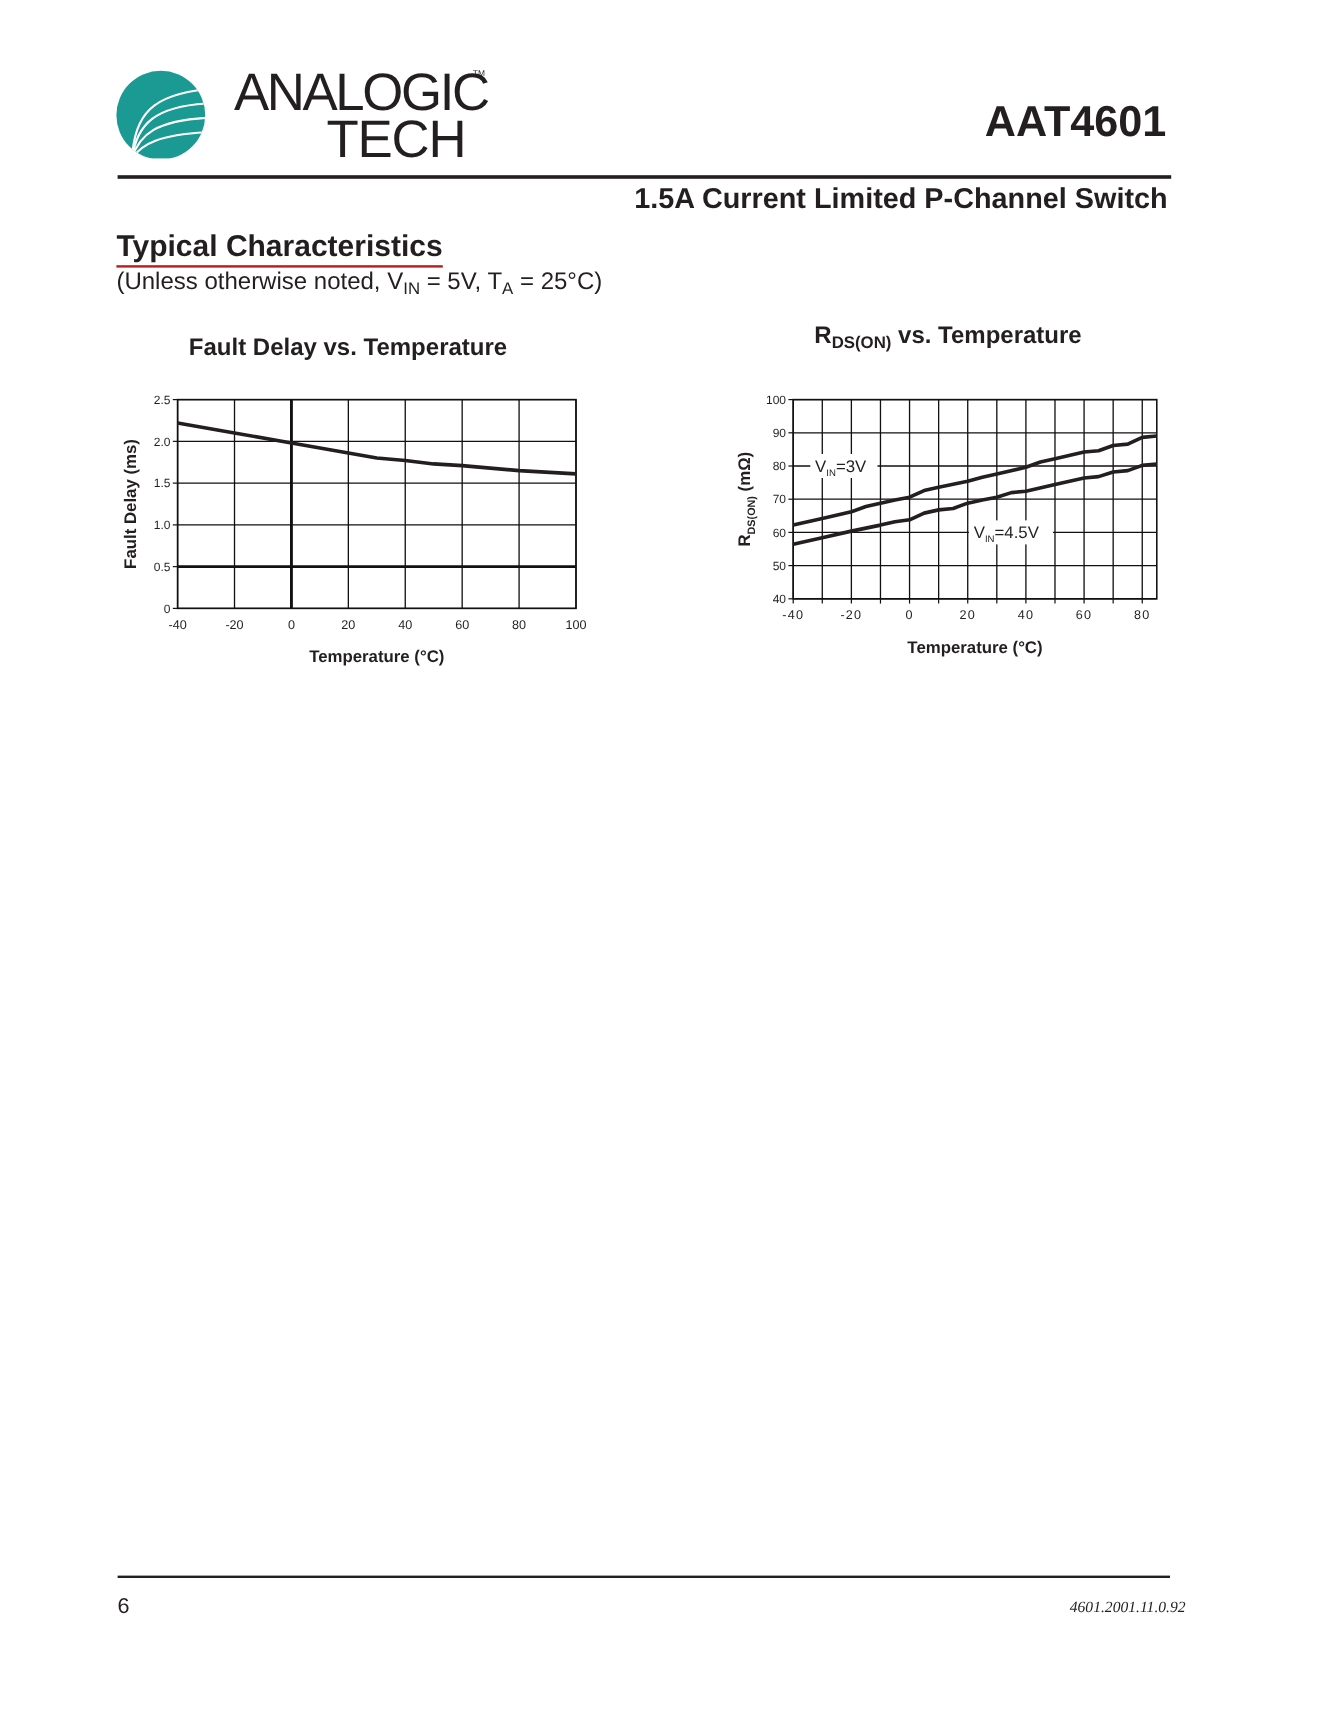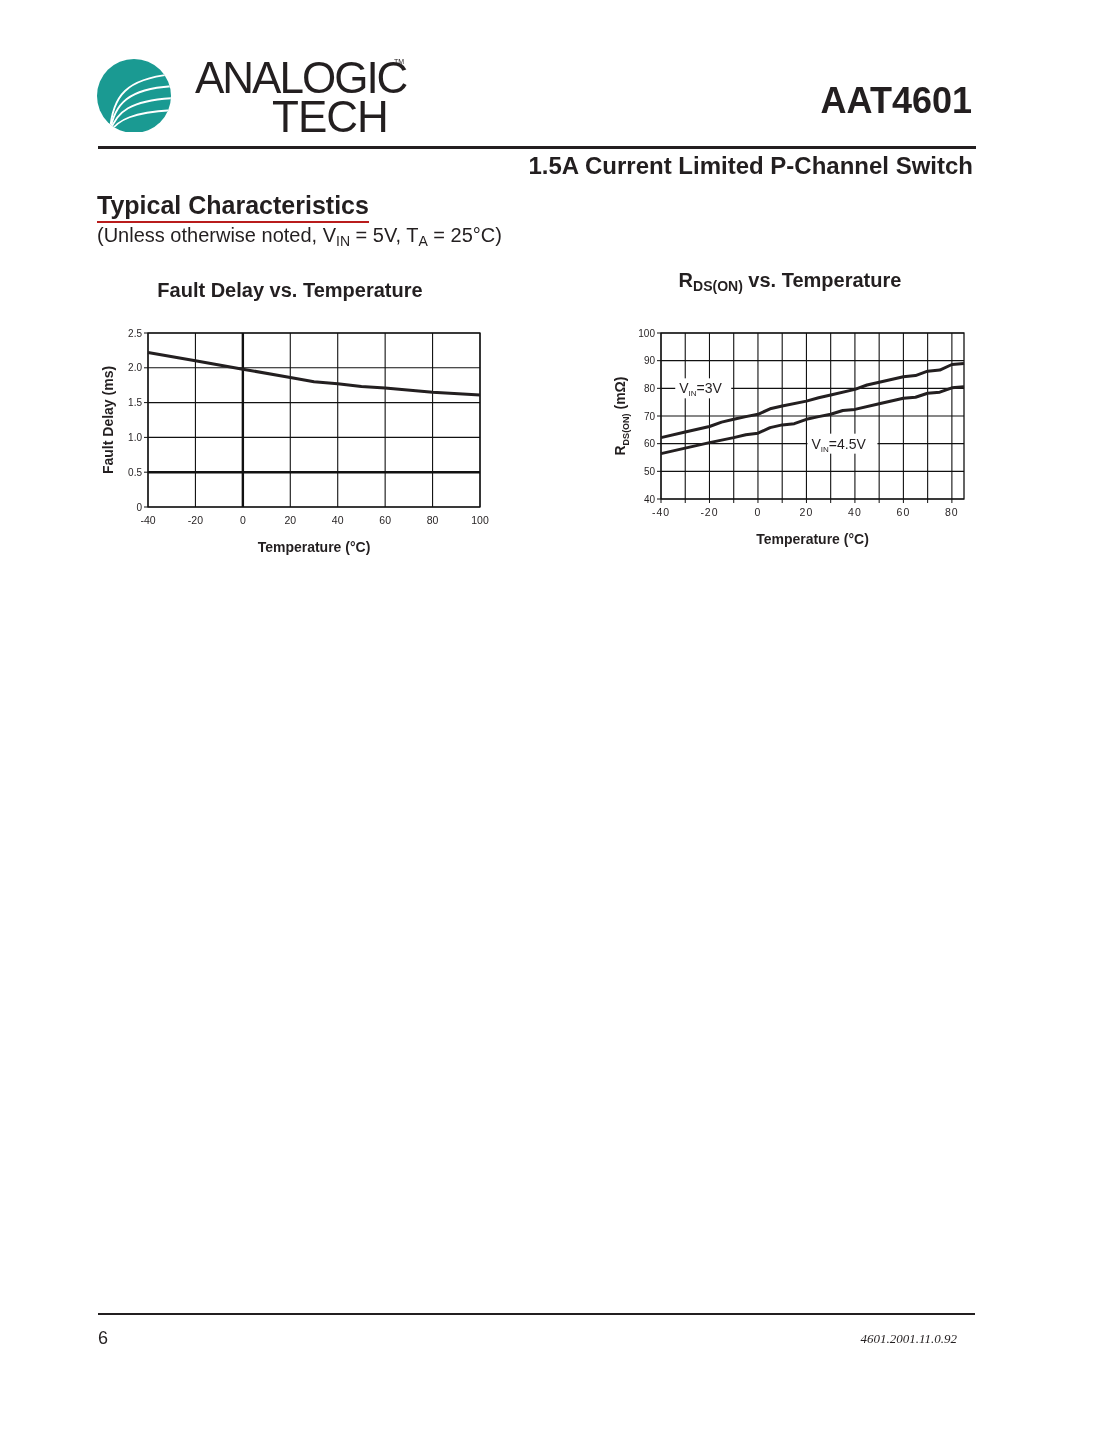--- a/index.html
+++ b/index.html
@@ -13,21 +13,21 @@
   #part-number { right:133px; top:80px; font-size:36px; font-weight:bold; text-align:right; }
   #part-desc { right:132px; top:116px; font-size:24px; font-weight:bold; text-align:right; white-space:nowrap;margin-top:36px; }
   #header-rule { left:98px; top:146px; width:878px; height:3px; background:#231f20; }
   #section-title { left:97px; top:190px; font-size:25px; font-weight:bold; border-bottom:2px solid #b91c1c; padding-bottom:1px; line-height:30px; }
   #conditions { left:97px; top:224px; font-size:20px; }
   sub { font-size:0.7em; vertical-align:-0.3em; }
   .chart-title { font-size:20px; font-weight:bold; text-align:center; white-space:nowrap; }
   svg text { font-family:"Liberation Sans", sans-serif; fill:#231f20; }
   #footer-rule { left:98px; top:1313px; width:877px; height:2px; background:#231f20; }
   #page-num { left:98px; top:1328px; font-size:18px; }
-  #doc-code { right:148px; top:1331px; font-size:13px; font-style:italic; font-family:"Liberation Serif", serif; }
+  #doc-code { right:117px; top:1331px; font-size:13px; font-style:italic; font-family:"Liberation Serif", serif; }
 </style>
 </head>
 <body>
 
 <div class="abs" id="logo">
   <svg width="82" height="82" viewBox="0 0 82 82" style="position:absolute;left:0;top:0">
     <defs>
         <clipPath id="lc">
           <circle cx="38" cy="40" r="37"></circle>
         </clipPath>

